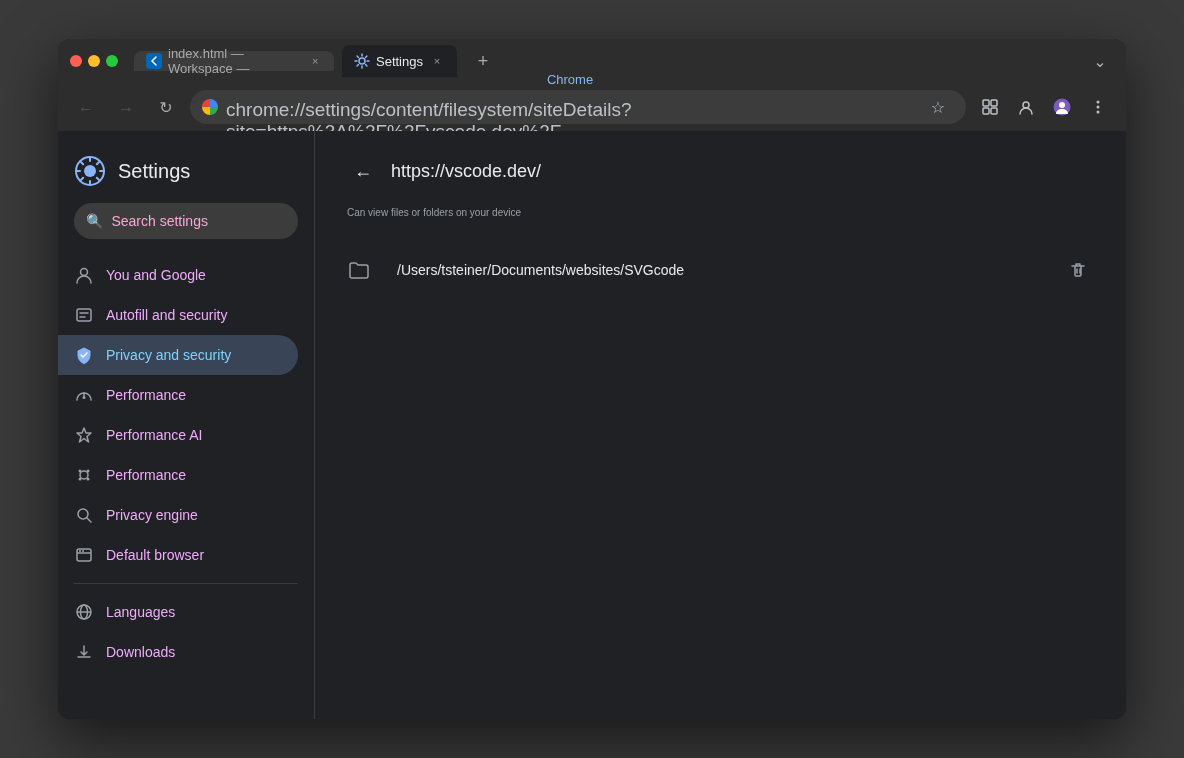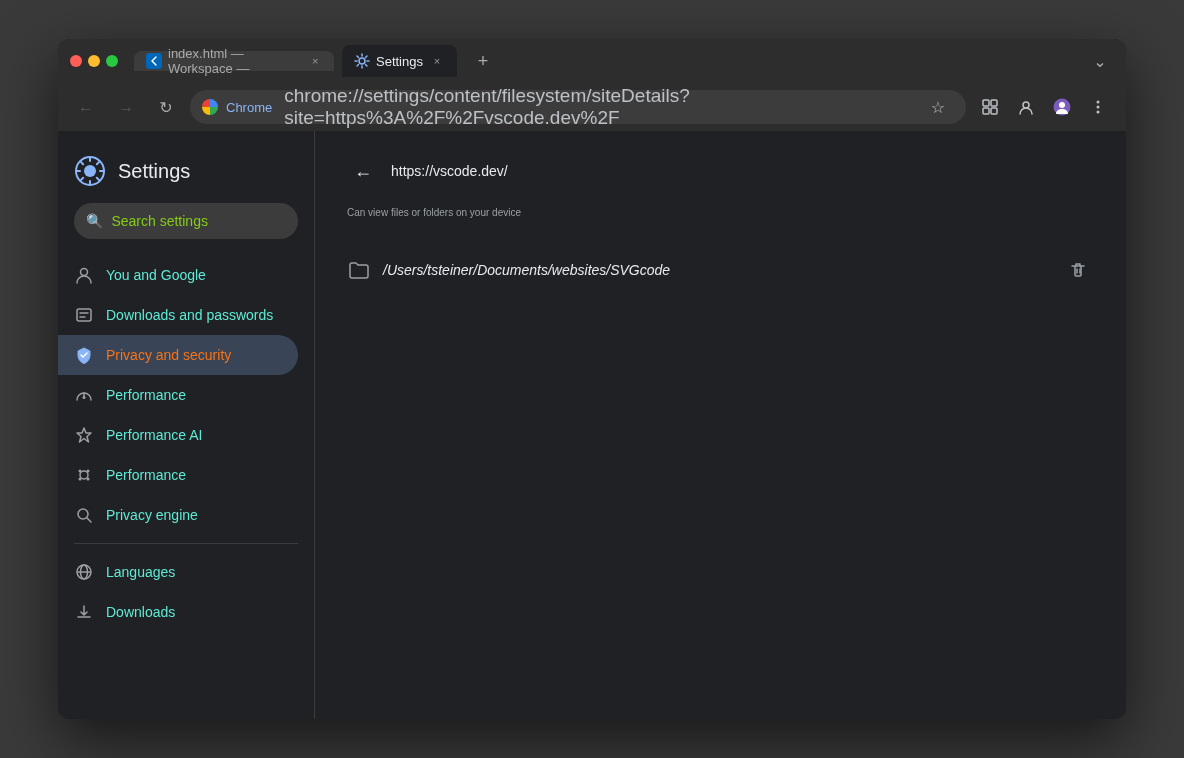--- a/index.html
+++ b/index.html
@@ -151,20 +151,21 @@
       background: conic-gradient(#4285f4 0 90deg, #34a853 90deg 180deg, #fbbc04 180deg 270deg, #ea4335 270deg 360deg);
       border-radius: 50%;
       flex-shrink: 0;
     }
     .address-text {
       display: flex;
       align-items: center;
       gap: 12px;
       font-size: 13px;
       color: #e8eaed;
+      flex-direction: column;
     }
     .chrome-label {
       color: #8ab4f8;
       font-weight: 500;
     }
     .address-url {
       color: #bdc1c6;
       font-size: 19px;
     }
     .address-actions {
@@ -225,37 +226,37 @@
       display: flex;
       align-items: center;
       padding: 0 12px;
       gap: 8px;
     }
     .search-icon-svg {
       color: #9aa0a6;
       font-size: 14px;
     }
     .search-placeholder {
-      color: #84cc16;
+      color: #f9a8d4;
       font-size: 14px;
     }
     .sidebar-item {
       display: flex;
       align-items: center;
       gap: 12px;
       padding: 10px 16px;
       cursor: pointer;
-      color: #5eead4;
+      color: #f0abfc;
       font-size: 14px;
       border-radius: 0 24px 24px 0;
       margin-right: 16px;
     }
     .sidebar-item.active {
       background: #394457;
-      color: #f97316;
+      color: #7dd3fc;
     }
     .sidebar-item.active .item-icon { color: #8ab4f8; }
     .item-icon {
       width: 20px;
       height: 20px;
       display: flex;
       align-items: center;
       justify-content: center;
       color: #9aa0a6;
       font-size: 16px;
@@ -285,35 +286,34 @@
       height: 32px;
       display: flex;
       align-items: center;
       justify-content: center;
       border-radius: 50%;
       color: #e8eaed;
       cursor: pointer;
       font-size: 18px;
     }
     .panel-url {
-      font-size: 14px;
+      font-size: 18px;
       color: #e8eaed;
       font-weight: 400;
     }
     .panel-description {
       padding: 4px 32px 24px;
       color: #9aa0a6;
       font-size: 10px;
     }
     .file-entry {
       display: flex;
       align-items: center;
       padding: 12px 32px;
-      gap: 12px;
-      font-style: italic;
+      gap: 26px;
     }
     .folder-icon {
       color: #9aa0a6;
       font-size: 20px;
       width: 24px;
       display: flex;
       align-items: center;
       justify-content: center;
     }
     .file-path {
@@ -446,21 +446,21 @@
         <span>You and Google</span>
       </div>
       <div class="sidebar-item">
         <span class="item-icon">
           <svg width="18" height="18" viewBox="0 0 18 18" fill="none">
             <rect x="2" y="3" width="14" height="12" rx="2" stroke="#9aa0a6" stroke-width="1.5"></rect>
             <line x1="5" y1="7" x2="13" y2="7" stroke="#9aa0a6" stroke-width="1.5" stroke-linecap="round"></line>
             <line x1="5" y1="11" x2="10" y2="11" stroke="#9aa0a6" stroke-width="1.5" stroke-linecap="round"></line>
           </svg>
         </span>
-        <span>Downloads and passwords</span>
+        <span>Autofill and security</span>
       </div>
       <div class="sidebar-item active">
         <span class="item-icon">
           <svg width="18" height="18" viewBox="0 0 18 18" fill="none">
             <path d="M9 2L3 5v4c0 4 2.5 7.4 6 8.5C12.5 16.4 15 13 15 9V5L9 2z" fill="#8ab4f8" stroke="#8ab4f8" stroke-width="1"></path>
             <path d="M6 9l2 2 4-4" stroke="white" stroke-width="1.5" stroke-linecap="round" stroke-linejoin="round"></path>
           </svg>
         </span>
         <span>Privacy and security</span>
       </div>
@@ -495,20 +495,31 @@
         <span>Performance</span>
       </div>
       <div class="sidebar-item">
         <span class="item-icon">
           <svg width="18" height="18" viewBox="0 0 18 18" fill="none">
             <circle cx="8" cy="8" r="5" stroke="#9aa0a6" stroke-width="1.5"></circle>
             <path d="M12 12l4 4" stroke="#9aa0a6" stroke-width="1.5" stroke-linecap="round"></path>
           </svg>
         </span>
         <span>Privacy engine</span>
+      </div>
+      <div class="sidebar-item">
+        <span class="item-icon">
+          <svg width="18" height="18" viewBox="0 0 18 18" fill="none">
+            <rect x="2" y="3" width="14" height="12" rx="2" stroke="#9aa0a6" stroke-width="1.5"></rect>
+            <line x1="2" y1="7" x2="16" y2="7" stroke="#9aa0a6" stroke-width="1.5"></line>
+            <circle cx="5" cy="5" r="1" fill="#9aa0a6"></circle>
+            <circle cx="8" cy="5" r="1" fill="#9aa0a6"></circle>
+          </svg>
+        </span>
+        <span>Default browser</span>
       </div>
       <div class="sidebar-divider"></div>
       <div class="sidebar-item">
         <span class="item-icon">
           <svg width="18" height="18" viewBox="0 0 18 18" fill="none">
             <circle cx="9" cy="9" r="7" stroke="#9aa0a6" stroke-width="1.5"></circle>
             <ellipse cx="9" cy="9" rx="3.5" ry="7" stroke="#9aa0a6" stroke-width="1.5"></ellipse>
             <line x1="2" y1="9" x2="16" y2="9" stroke="#9aa0a6" stroke-width="1.5"></line>
           </svg>
         </span>

